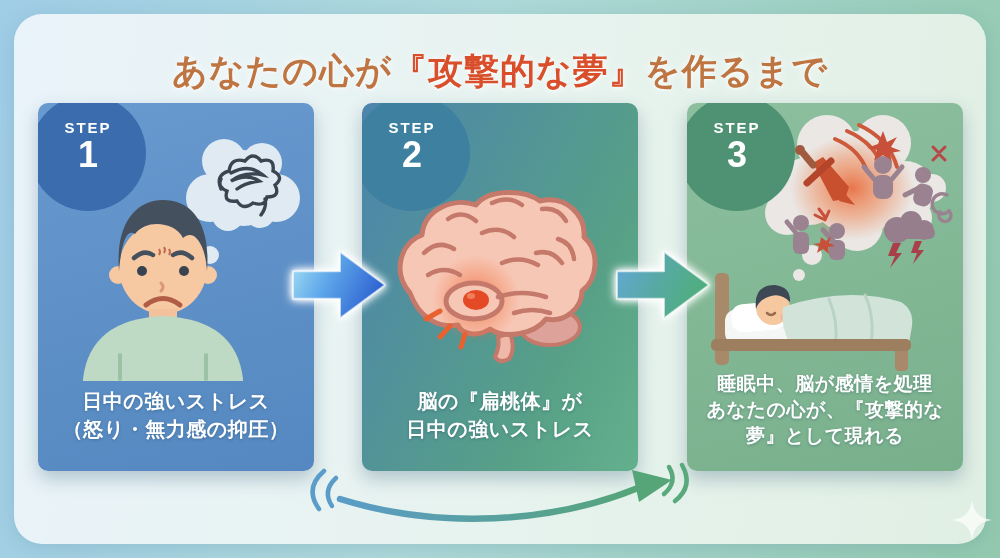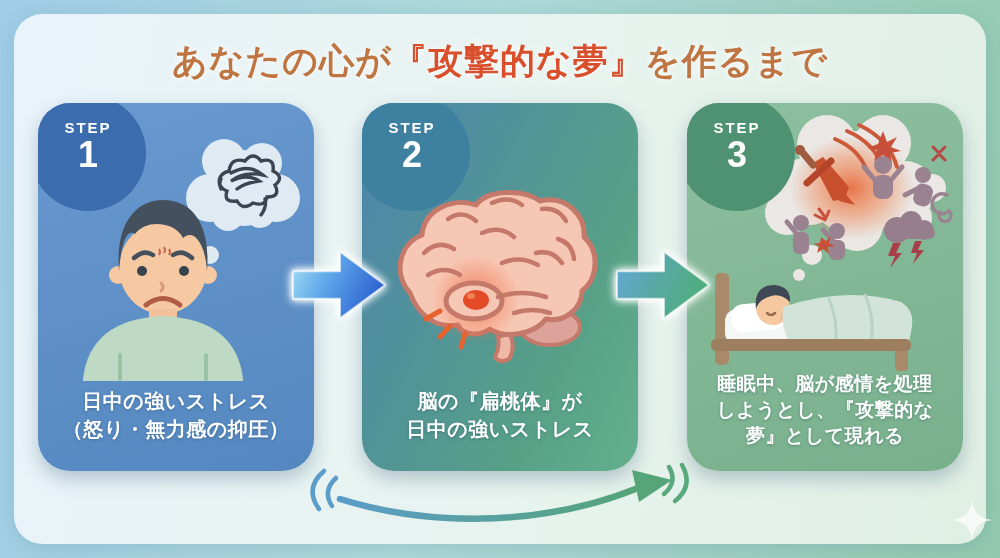--- a/index.html
+++ b/index.html
@@ -10,29 +10,29 @@
     position:relative; width:1000px; height:558px; overflow:hidden;
     background:linear-gradient(100deg,#9fcde6 0%, #aed9da 45%, #92c9ae 100%);
   }
   .panel{
     position:absolute; left:14px; top:14px; right:14px; bottom:14px;
     border-radius:28px;
     background:linear-gradient(100deg,#e9f3fa 0%, #e7f3ee 55%, #e0efe4 100%);
     box-shadow:0 4px 18px rgba(60,110,140,.18);
   }
   .title{
-    position:absolute; left:0; right:0; top:38px; text-align:center;
+    position:absolute; left:0; right:0; top:48px; text-align:center;
     font-size:35px; font-weight:900; letter-spacing:1px; color:#bf7542;
     text-shadow:0 0 10px rgba(255,255,255,.95), 0 1px 2px rgba(255,255,255,.8);
   }
   .title .hl{ color:#d94f2b; }
 
   .card{
     position:absolute; top:103px; width:276px; height:368px;
-    border-radius:32px; overflow:hidden;
+    border-radius:10px; overflow:hidden;
     box-shadow:0 8px 18px rgba(40,80,110,.28);
   }
   .card1{ left:38px;  background:linear-gradient(165deg,#6899cf 0%, #5588c0 100%); }
   .card2{ left:362px; background:linear-gradient(115deg,#4c84ad 0%, #57a087 70%, #63b08d 100%); }
   .card3{ left:687px; background:linear-gradient(165deg,#8cbf9e 0%, #79b08c 100%); }
 
   .badge{
     position:absolute; left:-8px; top:-8px; width:116px; height:116px;
     border-radius:50%; text-align:center; color:#fff; z-index:3;
   }
@@ -244,21 +244,21 @@
         <path d="M96,204 Q160,183 214,199 Q227,207 225,223 L222,240 Q160,253 104,243 Q93,224 96,204 Z" fill="#d2e4da"></path>
         <path d="M142,196 Q152,220 148,243 M178,192 Q188,214 184,241" fill="none" stroke="#b9d2c6" stroke-width="3" stroke-linecap="round"></path>
         <rect x="24" y="236" width="200" height="12" rx="5" fill="#9d7f60"></rect>
       </g>
     </svg>
     <div class="badge badge3">
       <span class="step">STEP</span>
       <span class="num">3</span>
     </div>
     <div class="caption cap3">睡眠中、脳が感情を処理
-しようとし、『攻撃的な
+あなたの心が、『攻撃的な
 夢』として現れる</div>
   </div>
 
   <svg class="step-arrow arrow12" viewBox="0 0 100 84">
     <defs>
       <linearGradient id="ag1" x1="0" y1="0" x2="1" y2="0.35">
         <stop offset="0" stop-color="#a8e2f4"></stop>
           <stop offset="0.45" stop-color="#5fa8ea"></stop>
           <stop offset="1" stop-color="#3066d2"></stop>
       </linearGradient>

